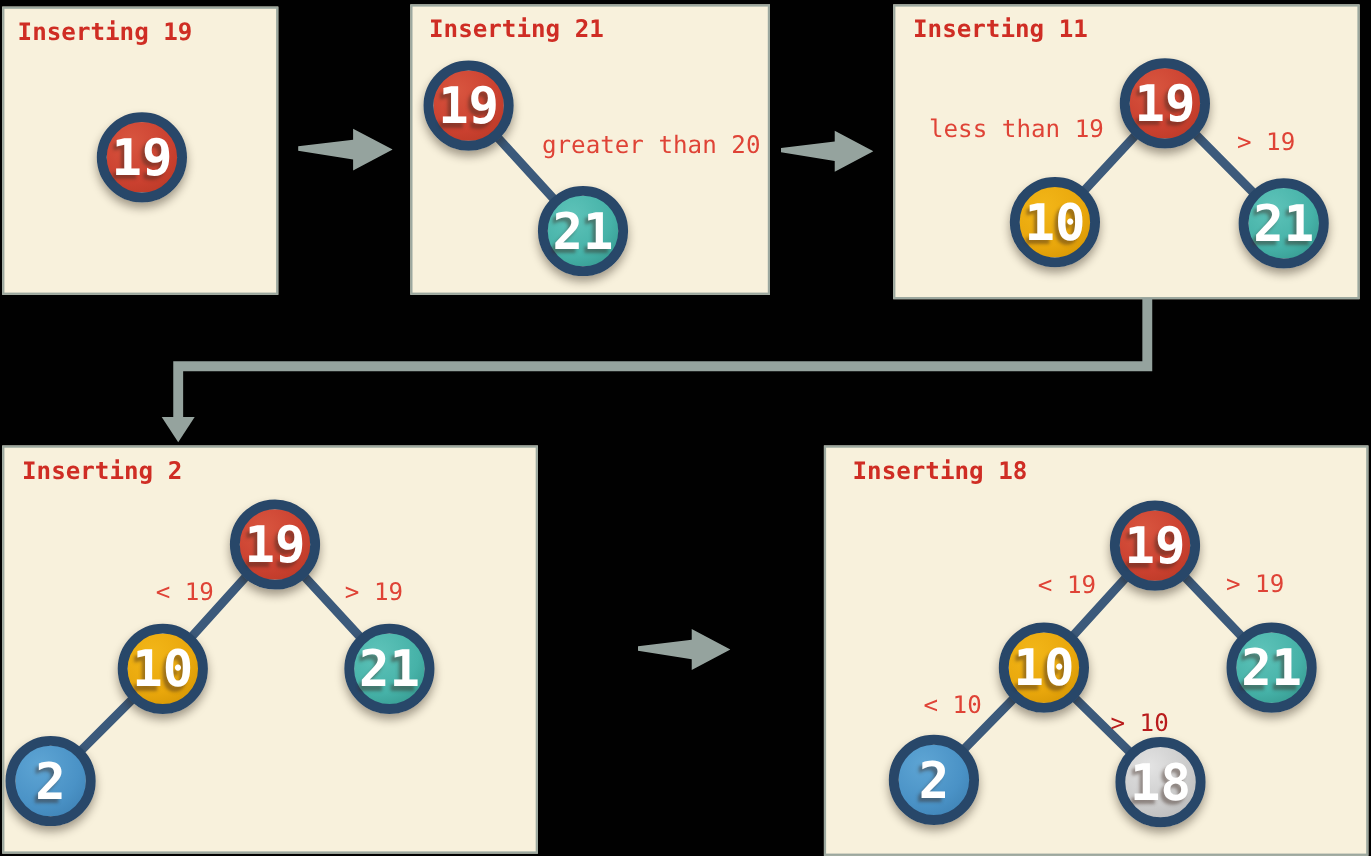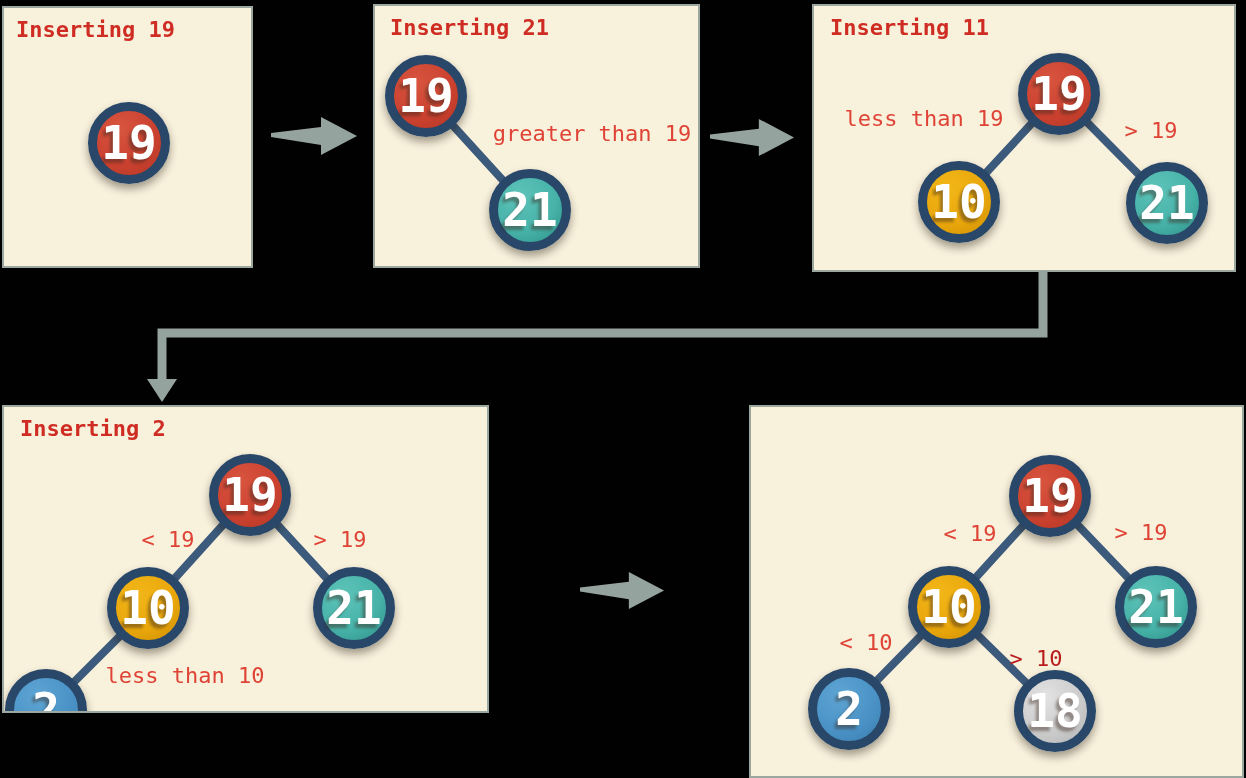--- a/index.html
+++ b/index.html
@@ -43,21 +43,21 @@
       <div class="panel-title" style="left: 12px; color: rgb(207, 45, 36);">Inserting 19</div>
       <div class="node" style="left: 84px; top: 94px; border-color: rgb(40, 71, 105); background: radial-gradient(circle at 35% 28%, rgb(216, 85, 63), rgb(203, 65, 48) 58%, rgb(180, 55, 35) 100%);">
         <span style="color: rgb(255, 255, 255);">19</span>
       </div>
     </div>
     <div class="panel" style="left: 373px; top: 4px; width: 327px; height: 264px; background: rgb(248, 241, 220); border-color: rgb(156, 168, 159);">
       <svg width="327" height="264">
         <line x1="51" y1="90" x2="155" y2="204" stroke="#3c5a7b" stroke-width="8" stroke-linecap="round"></line>
       </svg>
       <div class="panel-title" style="left: 15px; color: rgb(207, 45, 36); text-align: right;">Inserting 21</div>
-      <div class="edge-label" style="left: 217px; top: 127px; color: rgb(223, 67, 54);">greater than 19</div>
+      <div class="edge-label" style="left: 217px; top: 127px; color: rgb(223, 67, 54);">greater than 20</div>
       <div class="node" style="left: 10px; top: 49px; border-color: rgb(40, 71, 105); background: radial-gradient(circle at 35% 28%, rgb(216, 85, 63), rgb(203, 65, 48) 58%, rgb(180, 55, 35) 100%);">
         <span style="color: rgb(255, 255, 255);">19</span>
       </div>
       <div class="node" style="left: 114px; top: 163px; border-color: rgb(40, 71, 105); background: radial-gradient(circle at 35% 28%, rgb(94, 195, 185), rgb(70, 178, 168) 58%, rgb(47, 143, 134) 100%);">
         <span style="color: rgb(255, 255, 255);">21</span>
       </div>
     </div>
     <div class="panel" style="left: 812px; top: 4px; width: 424px; height: 268px; background: rgb(248, 241, 220); border-color: rgb(156, 168, 159);">
       <svg width="424" height="268">
         <line x1="245" y1="88" x2="145" y2="196" stroke="#3c5a7b" stroke-width="8" stroke-linecap="round"></line>
@@ -69,50 +69,50 @@
       <div class="node" style="left: 204px; top: 47px; border-color: rgb(40, 71, 105); background: radial-gradient(circle at 35% 28%, rgb(216, 85, 63), rgb(203, 65, 48) 58%, rgb(180, 55, 35) 100%);">
         <span style="color: rgb(255, 255, 255);">19</span>
       </div>
       <div class="node" style="left: 104px; top: 155px; border-color: rgb(40, 71, 105); background: radial-gradient(circle at 35% 28%, rgb(242, 182, 24), rgb(233, 167, 12) 58%, rgb(204, 142, 0) 100%);">
         <span style="color: rgb(255, 255, 255);">10</span>
       </div>
       <div class="node" style="left: 312px; top: 156px; border-color: rgb(40, 71, 105); background: radial-gradient(circle at 35% 28%, rgb(94, 195, 185), rgb(70, 178, 168) 58%, rgb(47, 143, 134) 100%);">
         <span style="color: rgb(255, 255, 255);">21</span>
       </div>
     </div>
-    <div class="panel" style="left: 2px; top: 405px; width: 487px; height: 308px; background: rgb(248, 241, 220); border-color: rgb(156, 168, 159);">
+    <div class="panel" style="left: 2px; top: 405px; width: 487px; height: 371px; background: rgb(248, 241, 220); border-color: rgb(156, 168, 159);">
       <svg width="487" height="371">
         <line x1="246" y1="88" x2="144" y2="201" stroke="#3c5a7b" stroke-width="8" stroke-linecap="round"></line>
         <line x1="246" y1="88" x2="350" y2="201" stroke="#3c5a7b" stroke-width="8" stroke-linecap="round"></line>
         <line x1="144" y1="201" x2="42" y2="303" stroke="#3c5a7b" stroke-width="8" stroke-linecap="round"></line>
       </svg>
       <div class="panel-title" style="left: 16px; color: rgb(207, 45, 36);">Inserting 2</div>
       <div class="edge-label" style="left: 164px; top: 132px; color: rgb(223, 67, 54);">&lt; 19</div>
       <div class="edge-label" style="left: 336px; top: 132px; color: rgb(223, 67, 54);">&gt; 19</div>
-      <div class="edge-label" style="left: 181px; top: 268px; color: rgb(223, 67, 54);">less than 10</div>
       <div class="node" style="left: 205px; top: 47px; border-color: rgb(40, 71, 105); background: radial-gradient(circle at 35% 28%, rgb(216, 85, 63), rgb(203, 65, 48) 58%, rgb(180, 55, 35) 100%);">
         <span style="color: rgb(255, 255, 255);">19</span>
       </div>
       <div class="node" style="left: 103px; top: 160px; border-color: rgb(40, 71, 105); background: radial-gradient(circle at 35% 28%, rgb(242, 182, 24), rgb(233, 167, 12) 58%, rgb(204, 142, 0) 100%);">
         <span style="color: rgb(255, 255, 255);">10</span>
       </div>
       <div class="node" style="left: 309px; top: 160px; border-color: rgb(40, 71, 105); background: radial-gradient(circle at 35% 28%, rgb(94, 195, 185), rgb(70, 178, 168) 58%, rgb(47, 143, 134) 100%);">
         <span style="color: rgb(255, 255, 255);">21</span>
       </div>
       <div class="node" style="left: 1px; top: 262px; border-color: rgb(40, 71, 105); background: radial-gradient(circle at 35% 28%, rgb(94, 165, 212), rgb(74, 146, 198) 58%, rgb(58, 124, 174) 100%);">
         <span style="color: rgb(255, 255, 255);">2</span>
       </div>
     </div>
     <div class="panel" style="left: 749px; top: 405px; width: 495px; height: 373px; background: rgb(248, 241, 220); border-color: rgb(156, 168, 159);">
       <svg width="495" height="373">
         <line x1="299" y1="89" x2="198" y2="200" stroke="#3c5a7b" stroke-width="8" stroke-linecap="round"></line>
         <line x1="299" y1="89" x2="405" y2="200" stroke="#3c5a7b" stroke-width="8" stroke-linecap="round"></line>
         <line x1="198" y1="200" x2="98" y2="302" stroke="#3c5a7b" stroke-width="8" stroke-linecap="round"></line>
         <line x1="198" y1="200" x2="304" y2="304" stroke="#3c5a7b" stroke-width="8" stroke-linecap="round"></line>
       </svg>
+      <div class="panel-title" style="left: 24px; color: rgb(207, 45, 36);">Inserting 18</div>
       <div class="edge-label" style="left: 219px; top: 126px; color: rgb(223, 67, 54);">&lt; 19</div>
       <div class="edge-label" style="left: 390px; top: 125px; color: rgb(223, 67, 54);">&gt; 19</div>
       <div class="edge-label" style="left: 115px; top: 235px; color: rgb(223, 67, 54);">&lt; 10</div>
       <div class="edge-label" style="left: 285px; top: 235px; color: #b91c1c; margin-top: 16px;">&gt; 10</div>
       <div class="node" style="left: 258px; top: 48px; border-color: rgb(40, 71, 105); background: radial-gradient(circle at 35% 28%, rgb(216, 85, 63), rgb(203, 65, 48) 58%, rgb(180, 55, 35) 100%);">
         <span style="color: rgb(255, 255, 255);">19</span>
       </div>
       <div class="node" style="left: 157px; top: 159px; border-color: rgb(40, 71, 105); background: radial-gradient(circle at 35% 28%, rgb(242, 182, 24), rgb(233, 167, 12) 58%, rgb(204, 142, 0) 100%);">
         <span style="color: rgb(255, 255, 255);">10</span>
       </div>

